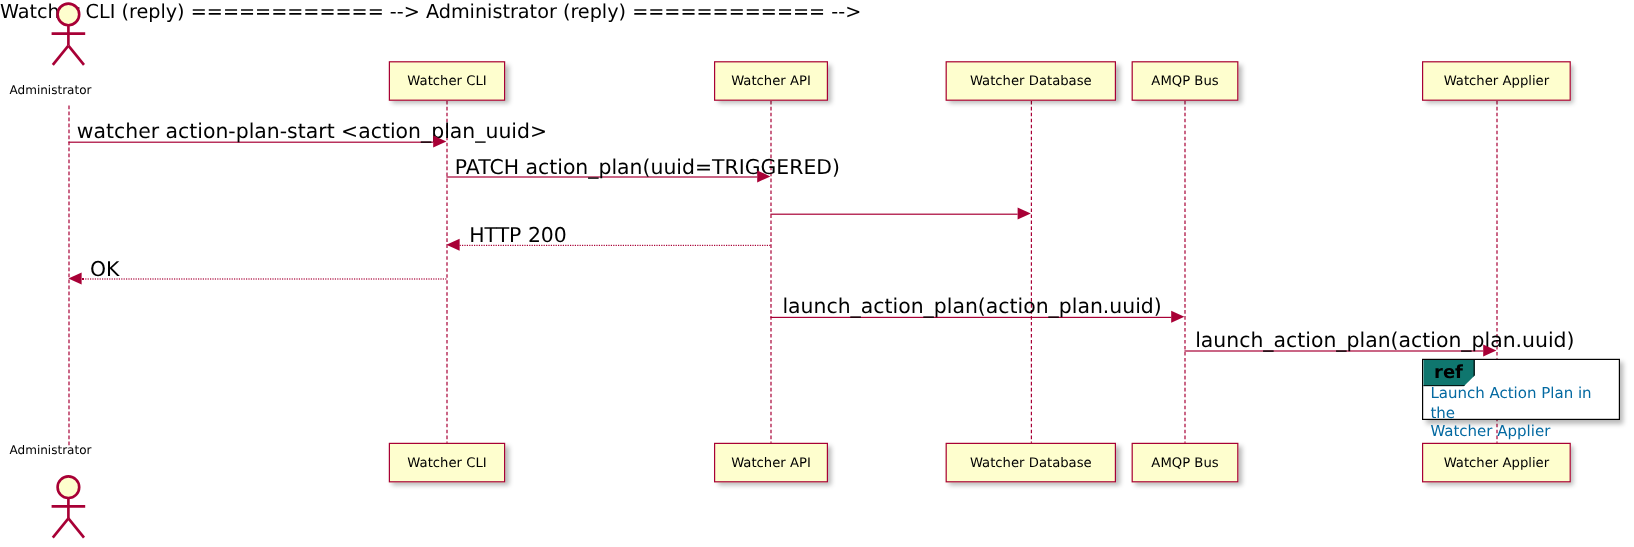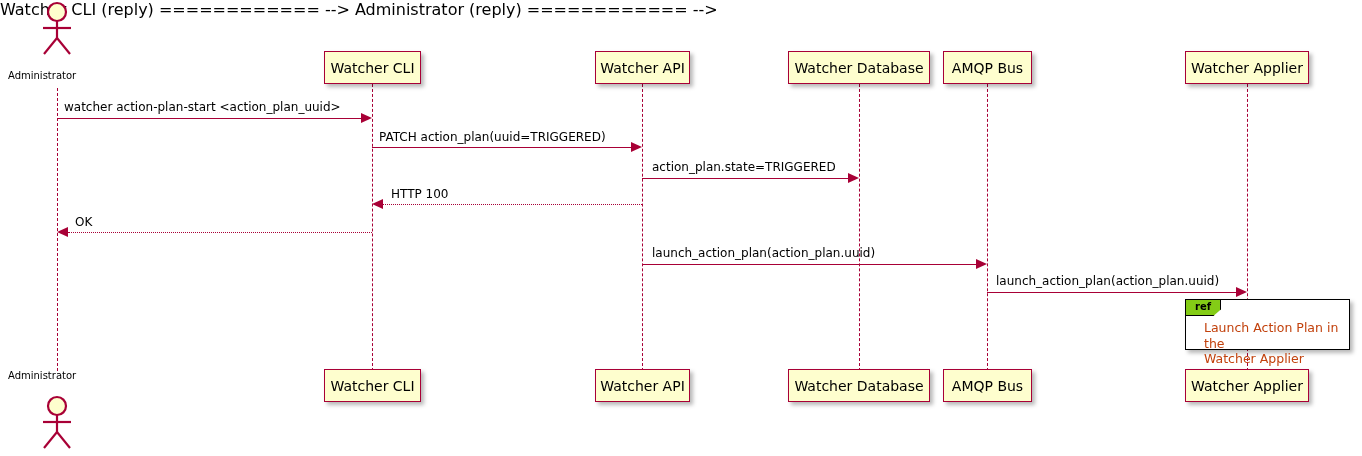--- a/index.html
+++ b/index.html
@@ -17,21 +17,21 @@
     background: #FFFFFF;
     overflow: hidden;
   }
   
   .participant {
     position: absolute;
     box-sizing: border-box;
     background: #FEFECE;
     border: 1.5px solid #A80036;
     color: #000000;
-    font-size: 14px;
+    font-size: 11px;
     line-height: 1;
     text-align: center;
     white-space: nowrap;
     display: flex;
     align-items: center;
     justify-content: center;
     box-shadow: 3px 3px 4px rgba(0,0,0,0.28);
     z-index: 5;
   }
   
@@ -74,54 +74,54 @@
     border-bottom: 5px solid transparent;
     border-left: 11px solid #A80036;
   }
   .arrow-head.left {
     border-top: 5px solid transparent;
     border-bottom: 5px solid transparent;
     border-right: 11px solid #A80036;
   }
   .msg-label {
     position: absolute;
-    font-size: 12px;
+    font-size: 17px;
     color: #000000;
     white-space: nowrap;
     z-index: 4;
   }
   
   .ref-box {
     position: absolute;
     box-sizing: border-box;
     background: #FFFFFF;
     border: 1.5px solid #000000;
     z-index: 6;
     box-shadow: 3px 3px 4px rgba(0,0,0,0.28);
   }
   .ref-tab {
     position: absolute;
     left: 0;
     top: 0;
     box-sizing: border-box;
-    background: #84cc16;
+    background: #0f766e;
     border-right: 1.5px solid #000000;
     border-bottom: 1.5px solid #000000;
-    font-size: 10px;
+    font-size: 15px;
     font-weight: bold;
     color: #000000;
     padding: 1px 9px 2px 9px;
     line-height: 1.2;
     clip-path: polygon(0 0, 100% 0, 100% 58%, 78% 100%, 0 100%);
   }
   .ref-body {
     position: absolute;
-    left: 18px;
+    left: 6px;
     font-size: 12.5px;
-    color: #c2410c;
+    color: #0369a1;
     line-height: 1.25;
     white-space: pre-line;
   }
 </style>
 </head>
 <body>
 
 <div id="diagram">
 
   
@@ -194,26 +194,25 @@
   <div class="msg-label" style="left:64px; top:100px;">watcher action-plan-start &lt;action_plan_uuid&gt;</div>
   <div class="msg-line" style="left:57px; top:118px; width:304px;"></div>
   <div class="arrow-head right" style="left:361px; top:113px;"></div>
 
   
   <div class="msg-label" style="left:379px; top:130px;">PATCH action_plan(uuid=TRIGGERED)</div>
   <div class="msg-line" style="left:372px; top:147px; width:259px;"></div>
   <div class="arrow-head right" style="left:631px; top:142px;"></div>
 
   
-  <div class="msg-label" style="left:652px; top:160px;">action_plan.state=TRIGGERED</div>
   <div class="msg-line" style="left:642px; top:178px; width:206px;"></div>
   <div class="arrow-head right" style="left:848px; top:173px;"></div>
 
    Watcher CLI (reply) ============ --&gt;
-  <div class="msg-label" style="left:391px; top:187px;">HTTP 100</div>
+  <div class="msg-label" style="left:391px; top:187px;">HTTP 200</div>
   <div class="msg-line dotted" style="left:383px; top:204px; width:259px;"></div>
   <div class="arrow-head left" style="left:372px; top:199px;"></div>
 
    Administrator (reply) ============ --&gt;
   <div class="msg-label" style="left:75px; top:215px;text-align:center;">OK</div>
   <div class="msg-line dotted" style="left:68px; top:232px; width:304px;"></div>
   <div class="arrow-head left" style="left:57px; top:227px;"></div>
 
   
   <div class="msg-label" style="left:652px; top:246px;">launch_action_plan(action_plan.uuid)</div>

